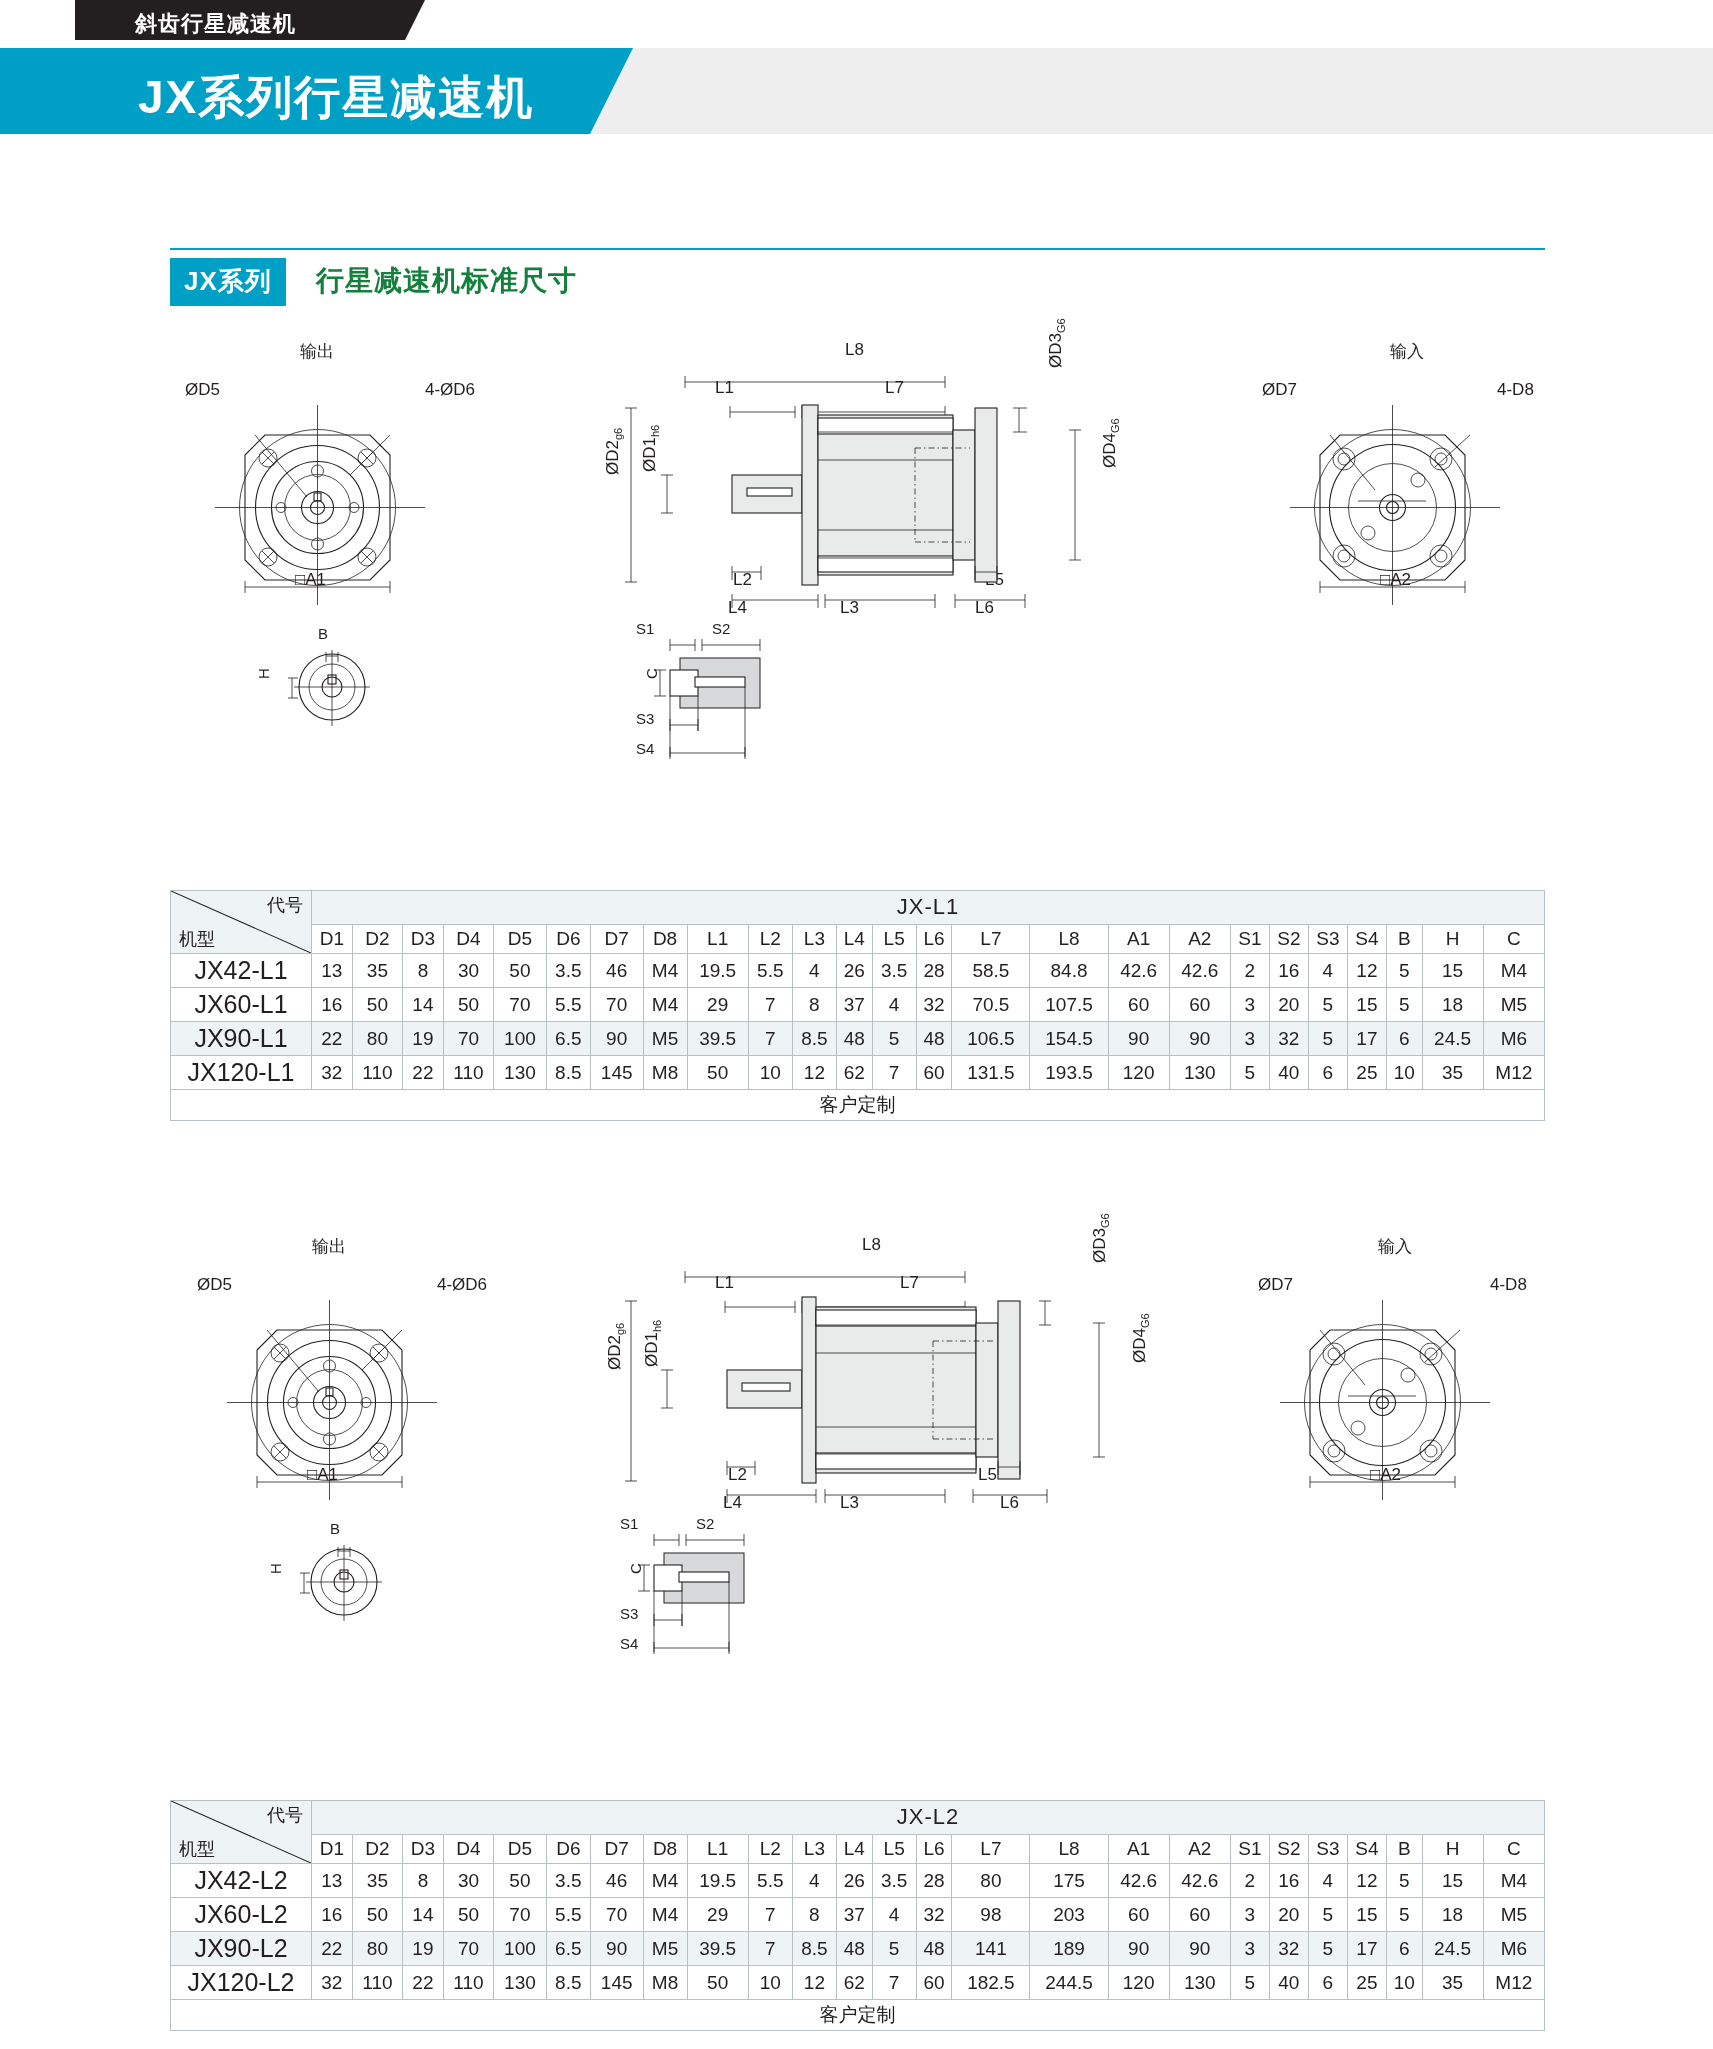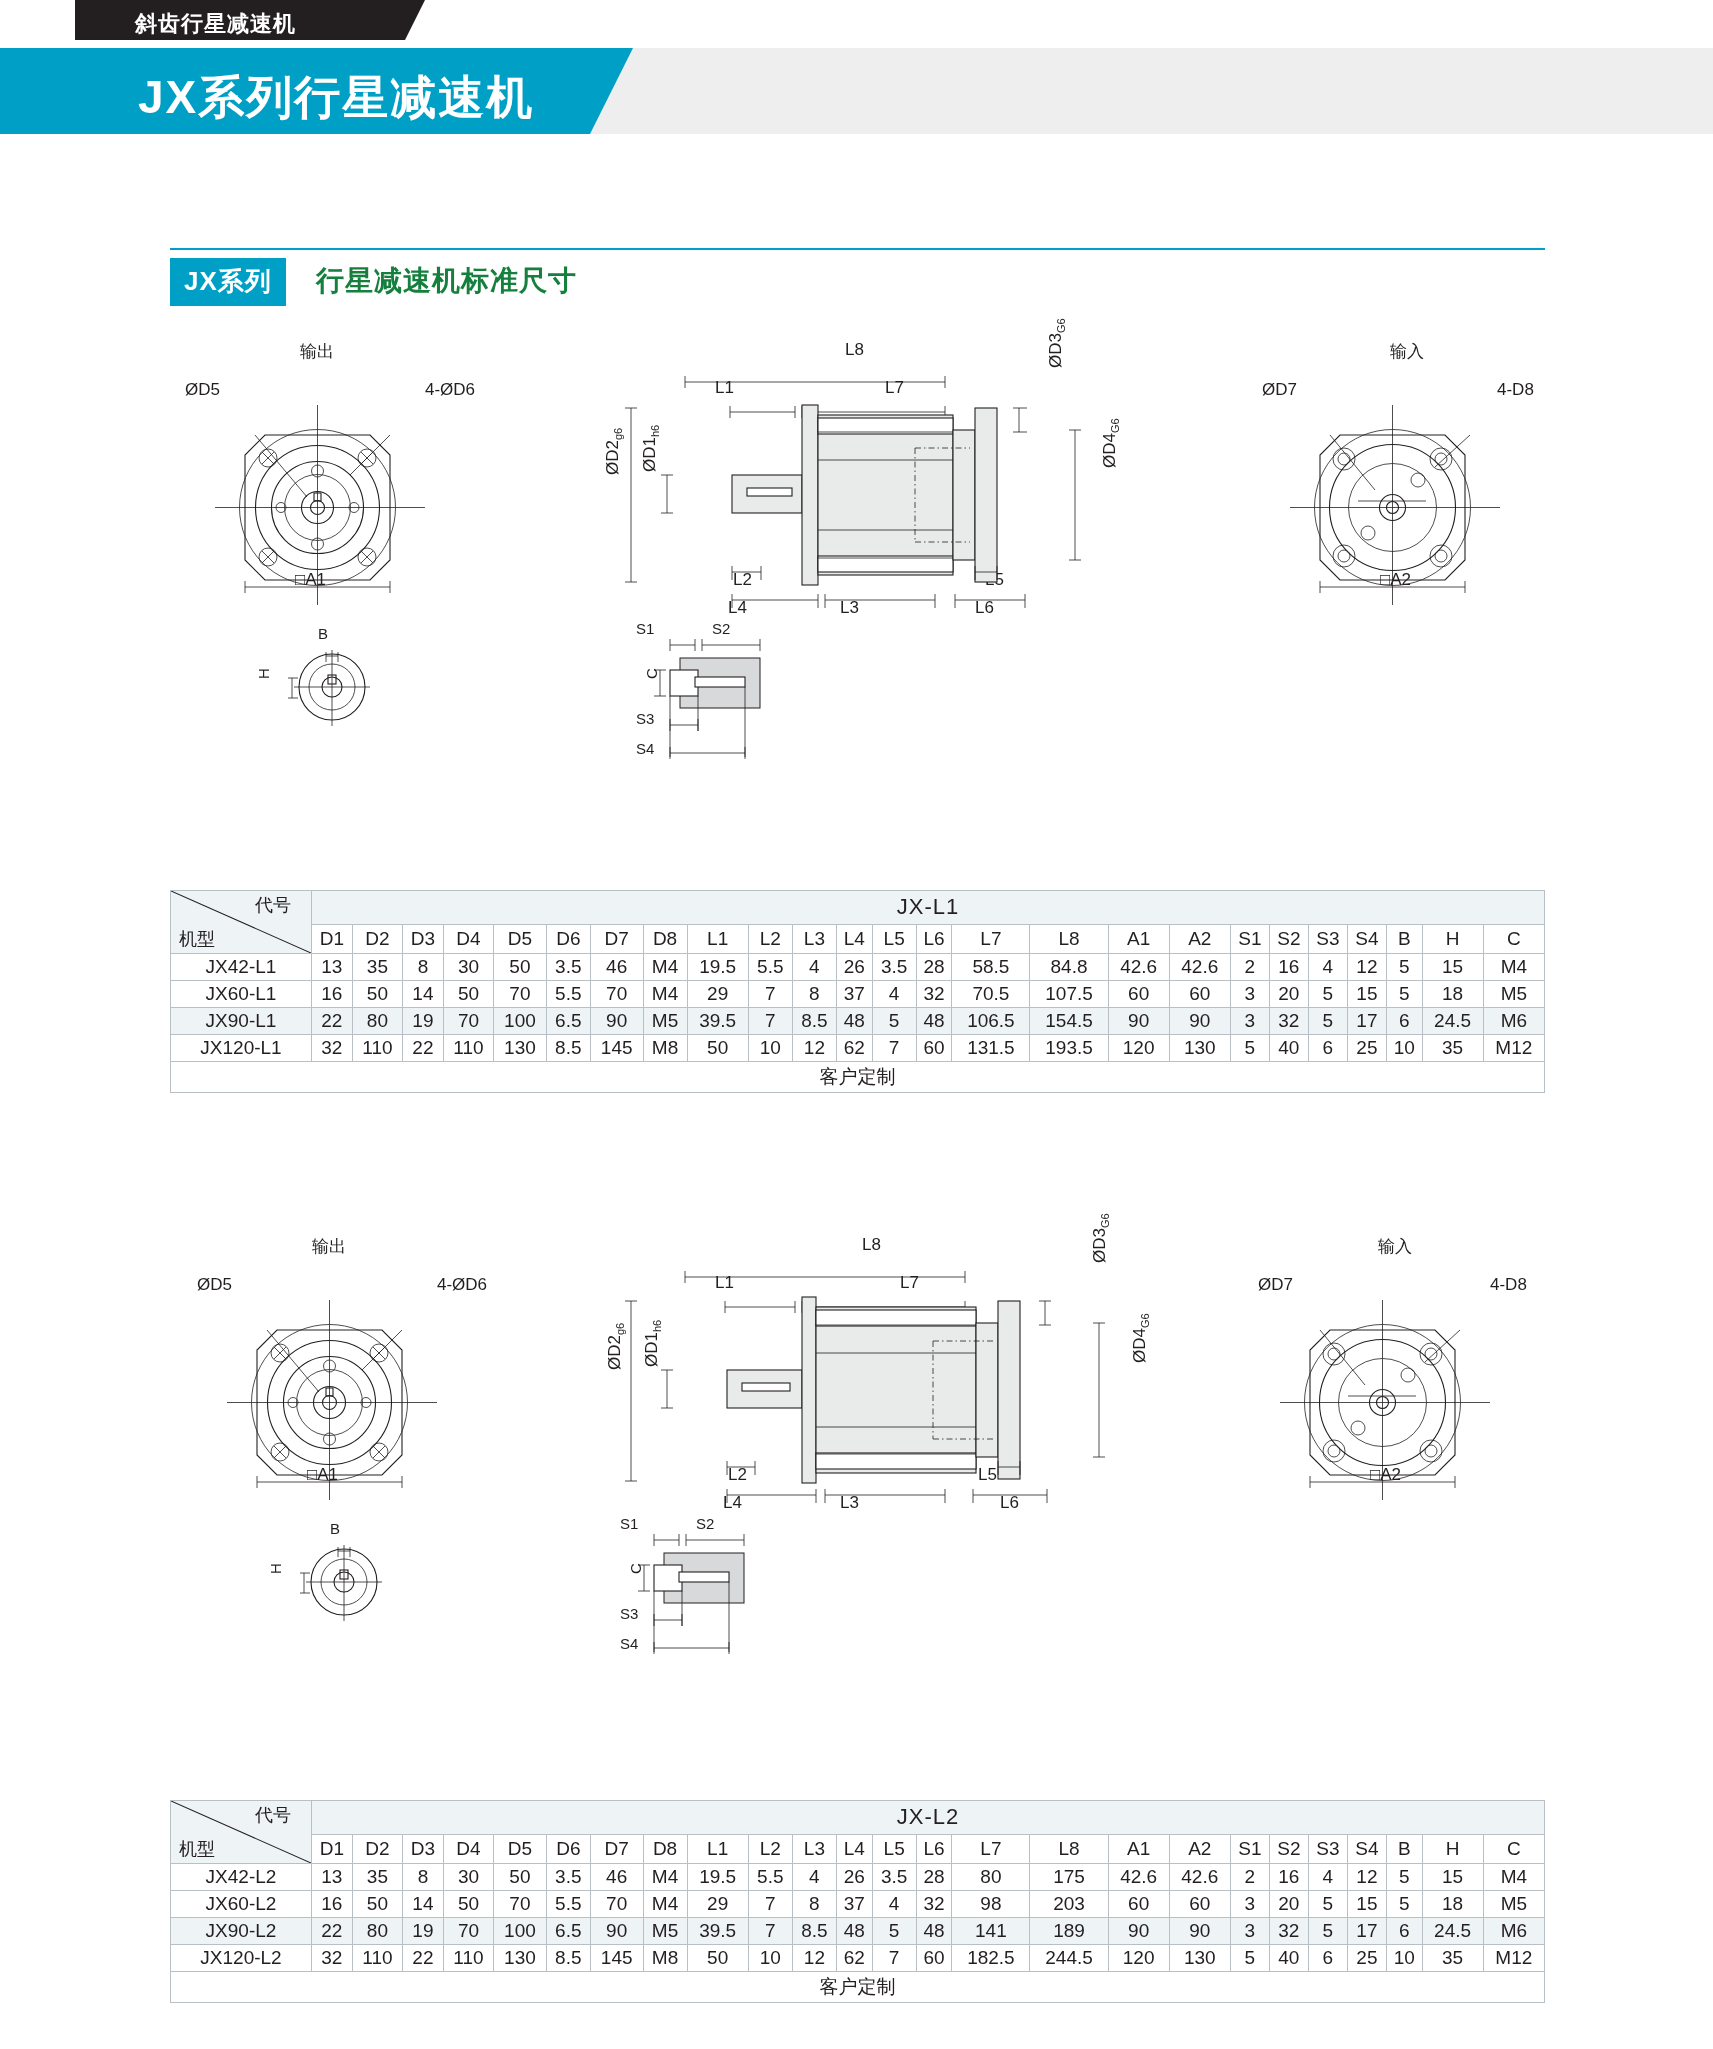--- a/index.html
+++ b/index.html
@@ -27,24 +27,24 @@
   .lbl{position:absolute;font-size:17px;color:#231f20;white-space:nowrap;}
   .lbl.small{font-size:15px;}
   .sub{font-size:11px;vertical-align:sub;}
 
   
   table.spec{position:absolute;border-collapse:collapse;font-size:19px;}
   table.spec td,table.spec th{border:1px solid #b9c0c5;text-align:center;padding:2px 0;font-weight:normal;color:#231f20;}
   .row-alt{background:#eef3f6;}
   .corner{position:relative;height:58px;width:140px;background:#eef3f6;}
   .corner .diag{position:absolute;left:0;top:0;width:100%;height:100%;}
-  .corner .c1{position:absolute;right:20px;top:2px;font-size:18px;}
+  .corner .c1{position:absolute;right:8px;top:2px;font-size:18px;}
   .corner .c2{position:absolute;left:8px;bottom:2px;font-size:18px;}
   .title-cell{font-size:22px;font-weight:bold;letter-spacing:1px;background:#eef3f6;margin-top:32px;}
-  .model-cell{font-size:19px;}
+  .model-cell{font-size:25px;}
   .custom-row td{border:none;border-top:1px solid #b9c0c5;border-bottom:1px solid #b9c0c5;font-size:19px;padding:4px 0;}
 
   svg{display:block;}
   .stroke{fill:none;stroke:#231f20;stroke-width:1.1;}
   .thin{fill:none;stroke:#231f20;stroke-width:0.8;}
   .dash{fill:none;stroke:#231f20;stroke-width:0.8;stroke-dasharray:6 3 1.5 3;}
   .fillgrey{fill:#e9eaea;stroke:#231f20;stroke-width:1.1;}
   .fillwhite{fill:#ffffff;stroke:#231f20;stroke-width:1.1;}
   .hatch{fill:#d8d9da;stroke:#231f20;stroke-width:1;}
 </style>

